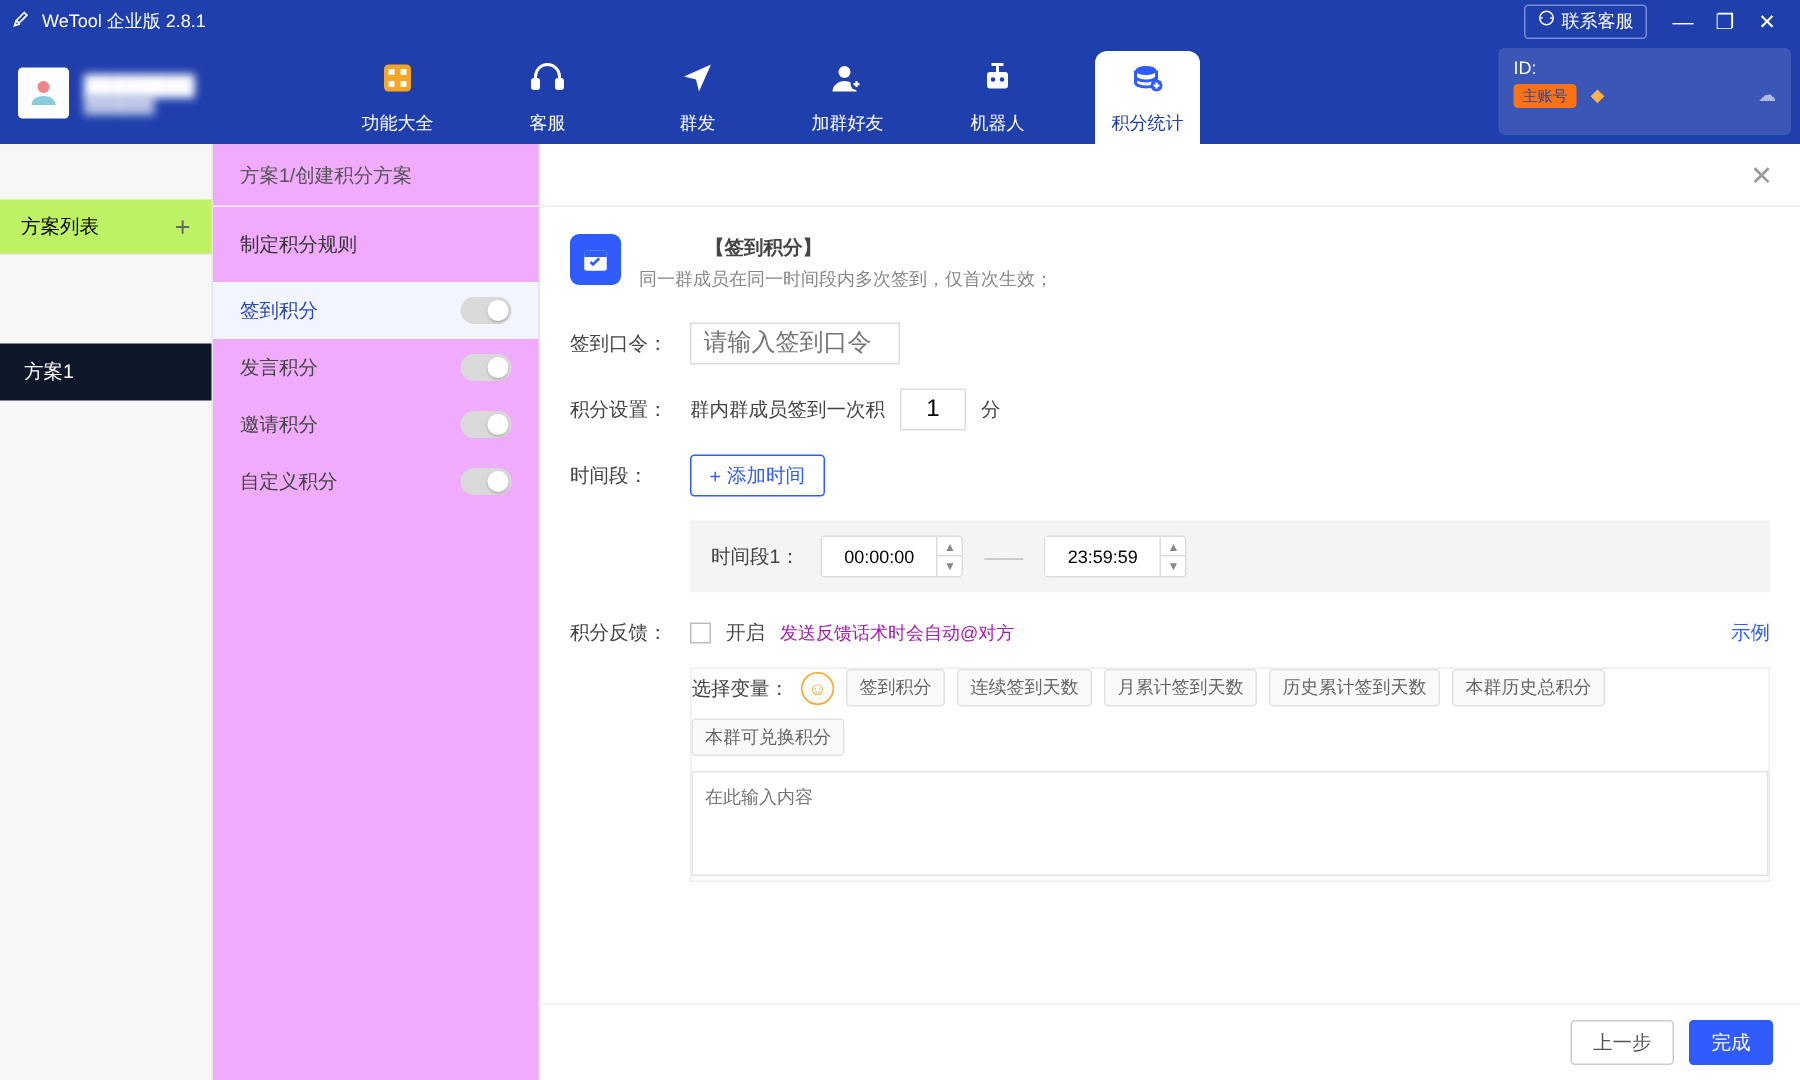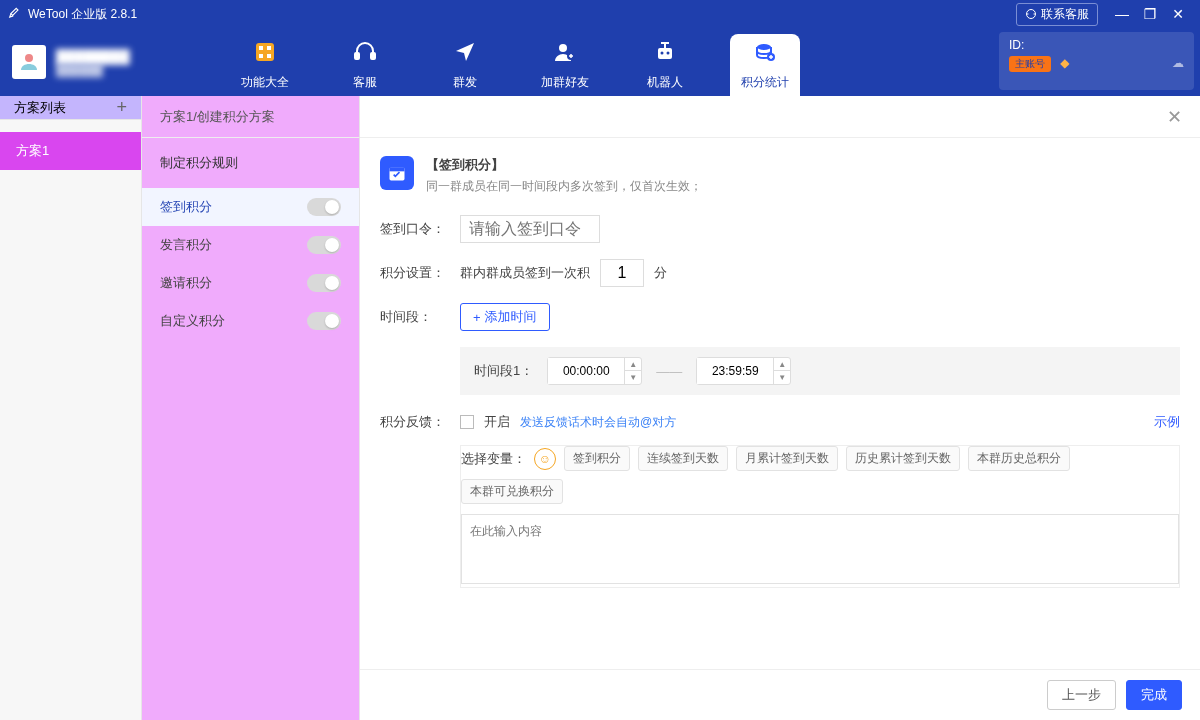--- a/index.html
+++ b/index.html
@@ -1,21 +1,21 @@
 <!DOCTYPE html>
 <html><head>
 <meta charset="utf-8">
 <style>
 * { margin: 0; padding: 0; box-sizing: border-box; font-family: "Microsoft YaHei", Arial, sans-serif; }
 body { width: 1200px; height: 720px; overflow: hidden; background: #fff; }
 
 .titlebar { height: 28px; background: #1f3fad; color: #fff; display: flex; align-items: center; padding: 0 8px; font-size: 12px; }
 .titlebar .app-icon { margin-right: 6px; }
 .titlebar .title-text { flex: 1; }
-.titlebar .cs-btn { border: 1px solid #7a8ed4; border-radius: 3px; padding: 2px 8px; display: flex; align-items: center; gap: 4px; margin-right: 10px; cursor: pointer; }
+.titlebar .cs-btn { border: 1px solid #7a8ed4; border-radius: 3px; padding: 2px 8px; display: flex; gap: 4px; margin-right: 10px; cursor: pointer; }
 .titlebar .win-btn { width: 28px; text-align: center; cursor: pointer; font-size: 14px; }
 
 .header { height: 68px; background: #1f3fad; display: flex; color: #fff; }
 .user-area { width: 180px; display: flex; align-items: center; padding: 0 12px; gap: 10px; }
 .avatar { width: 34px; height: 34px; background: #fff; border-radius: 3px; display:flex; align-items:center; justify-content:center; }
 .user-name { filter: blur(3px); font-size: 13px; }
 .user-sub { filter: blur(3px); font-size: 11px; opacity: .7; }
 
 .nav { flex: 1; display: flex; align-items: flex-end; padding-left: 50px; gap: 30px; }
 .nav-item { width: 70px; height: 62px; display: flex; flex-direction: column; align-items: center; justify-content: center; gap: 4px; font-size: 12px; cursor: pointer; border-radius: 8px 8px 0 0; position: relative; }
@@ -23,61 +23,61 @@
 .nav-icon { font-size: 22px; }
 
 .id-card { width: 195px; background: rgba(255,255,255,.12); margin: 4px 6px 0 0; border-radius: 4px; padding: 6px 10px; font-size: 12px; align-self: flex-start; height: 58px; }
 .id-card .badge { background: #f97316; color: #1f3fad; font-size: 10px; padding: 1px 6px; border-radius: 3px; margin-top: 4px; display: inline-block; }
 .id-card .diamond { color: #ffb347; margin-left: 6px; }
 .id-card .cloud { float: right; opacity: .6; margin-top: 4px; }
 
 .body { display: flex; height: calc(720px - 96px); }
 
 .sidebar { width: 142px; border-right: 1px solid #e6e6e6; background: #f7f7f7; }
-.side-head { height: 24px; display: flex; align-items: center; justify-content: space-between; padding: 0 14px; font-size: 13px; border-bottom: 1px solid #e6e6e6; background: #c4b5fd; }
+.side-head { height: 37px; display: flex; align-items: center; justify-content: space-between; padding: 0 14px; font-size: 13px; border-bottom: 1px solid #e6e6e6; background: #bef264; margin-top: 37px; }
 .side-add { font-size: 18px; cursor: pointer; color: #666; }
 .side-item { padding: 10px 16px; font-size: 13px; cursor: pointer; }
-.side-item.sel { background: #d946ef; color: #fff; }
+.side-item.sel { background: #0f172a; color: #fff; margin-top: 47px; }
 
 .main { flex: 1; display: flex; flex-direction: column; }
 .crumb { height: 42px; border-bottom: 1px solid #eee; display: flex; align-items: center; padding: 0 18px; font-size: 13px; color: #555; }
 .crumb .close { margin-left: auto; font-size: 18px; color: #999; cursor: pointer; }
 .section-title { padding: 16px 18px 10px; font-size: 13px; color: #333; border-bottom: 1px solid #eee; }
 .rule-list { width: 210px; border-right: 1px solid #eee; padding-top: 6px; }
 .rule-row { display: flex; align-items: center; justify-content: space-between; padding: 10px 18px; font-size: 13px; color: #444; cursor: pointer; }
 .rule-row.active { background: #f2f5ff; color: #2948b5; }
 
 .toggle { width: 34px; height: 18px; background: #d9d9d9; border-radius: 9px; position: relative; cursor: pointer; }
 .toggle::after { content: ""; position: absolute; width: 14px; height: 14px; background: #fff; border-radius: 50%; top: 2px; right: 2px; box-shadow: 0 1px 2px rgba(0,0,0,.2); }
 
 .rule-detail { flex: 1; padding: 18px 20px; font-size: 13px; color: #444; overflow: auto; position: relative; }
 .info-row { display: flex; gap: 12px; margin-bottom: 20px; }
 .info-ic { width: 34px; height: 34px; background: #2f5bff; border-radius: 6px; display:flex; align-items:center; justify-content:center; color:#fff; flex-shrink:0; }
-.info-title { font-weight: 600; margin-bottom: 4px; }
+.info-title { font-weight: 600; margin-bottom: 4px; margin-left: 44px; }
 .info-desc { color: #888; font-size: 12px; }
 
 .form-row { display: flex; align-items: center; margin-bottom: 16px; gap: 10px; }
 .form-label { width: 70px; flex-shrink:0; }
 .txt-input { border: 1px solid #ddd; height: 28px; padding: 0 8px; font-size: 16px; }
 .txt-input.w140 { width: 140px; }
 .txt-input.w48 { width: 44px; text-align: center; }
 
 .add-time-btn { border: 1px solid #2f5bff; color: #2f5bff; background: #fff; padding: 4px 12px; border-radius: 3px; cursor: pointer; display: inline-flex; align-items: center; gap: 4px; font-size: 13px; }
 
 .time-slot { background: #f4f4f4; padding: 10px 14px; display: flex; align-items: center; gap: 14px; margin-top: 10px; margin-left: 80px; }
 .spinner { display: flex; align-items: center; border: 1px solid #ddd; border-radius: 3px; background: #fff; }
 .spinner input { border: none; width: 76px; text-align: center; height: 26px; font-size: 12px; outline: none; }
 .spin-btns { display:flex; flex-direction:column; border-left:1px solid #ddd; }
 .spin-btns span { width:16px; height:13px; font-size:8px; line-height:13px; text-align:center; color:#888; cursor:pointer; }
 .spin-btns span:first-child { border-bottom:1px solid #ddd; }
 .dash { color:#bbb; }
 
 .feedback-row { display:flex; align-items:center; gap:10px; margin-top:18px; }
 .checkbox { width:14px; height:14px; border:1px solid #bbb; cursor:pointer; }
-.hint { color:#3b82f6; font-size:12px; }
+.hint { color:#a21caf; font-size:12px; }
 .example-link { margin-left:auto; color:#2f5bff; cursor:pointer; }
 
 .var-box { border:1px solid #eee; margin-top:14px; margin-left:80px; padding:0; }
 .var-head { display:flex; align-items:center; gap:8px; flex-wrap:wrap; margin-bottom:10px; }
 .smiley { width:22px; height:22px; border:1.5px solid #f5a623; border-radius:50%; display:inline-flex; align-items:center; justify-content:center; color:#f5a623; font-size:12px; }
 .var-chip { border:1px solid #e2e2e2; background:#fafafa; padding:3px 8px; border-radius:3px; font-size:12px; color:#666; cursor:pointer; }
 .var-text { width:100%; height:70px; border:1px solid #e2e2e2; padding:8px; font-size:12px; resize:none; }
 
 .footer { border-top:1px solid #eee; padding:10px 18px; display:flex; justify-content:flex-end; gap:10px; background:#fff; }
 .btn { padding:5px 14px; font-size:13px; border-radius:3px; cursor:pointer; }

